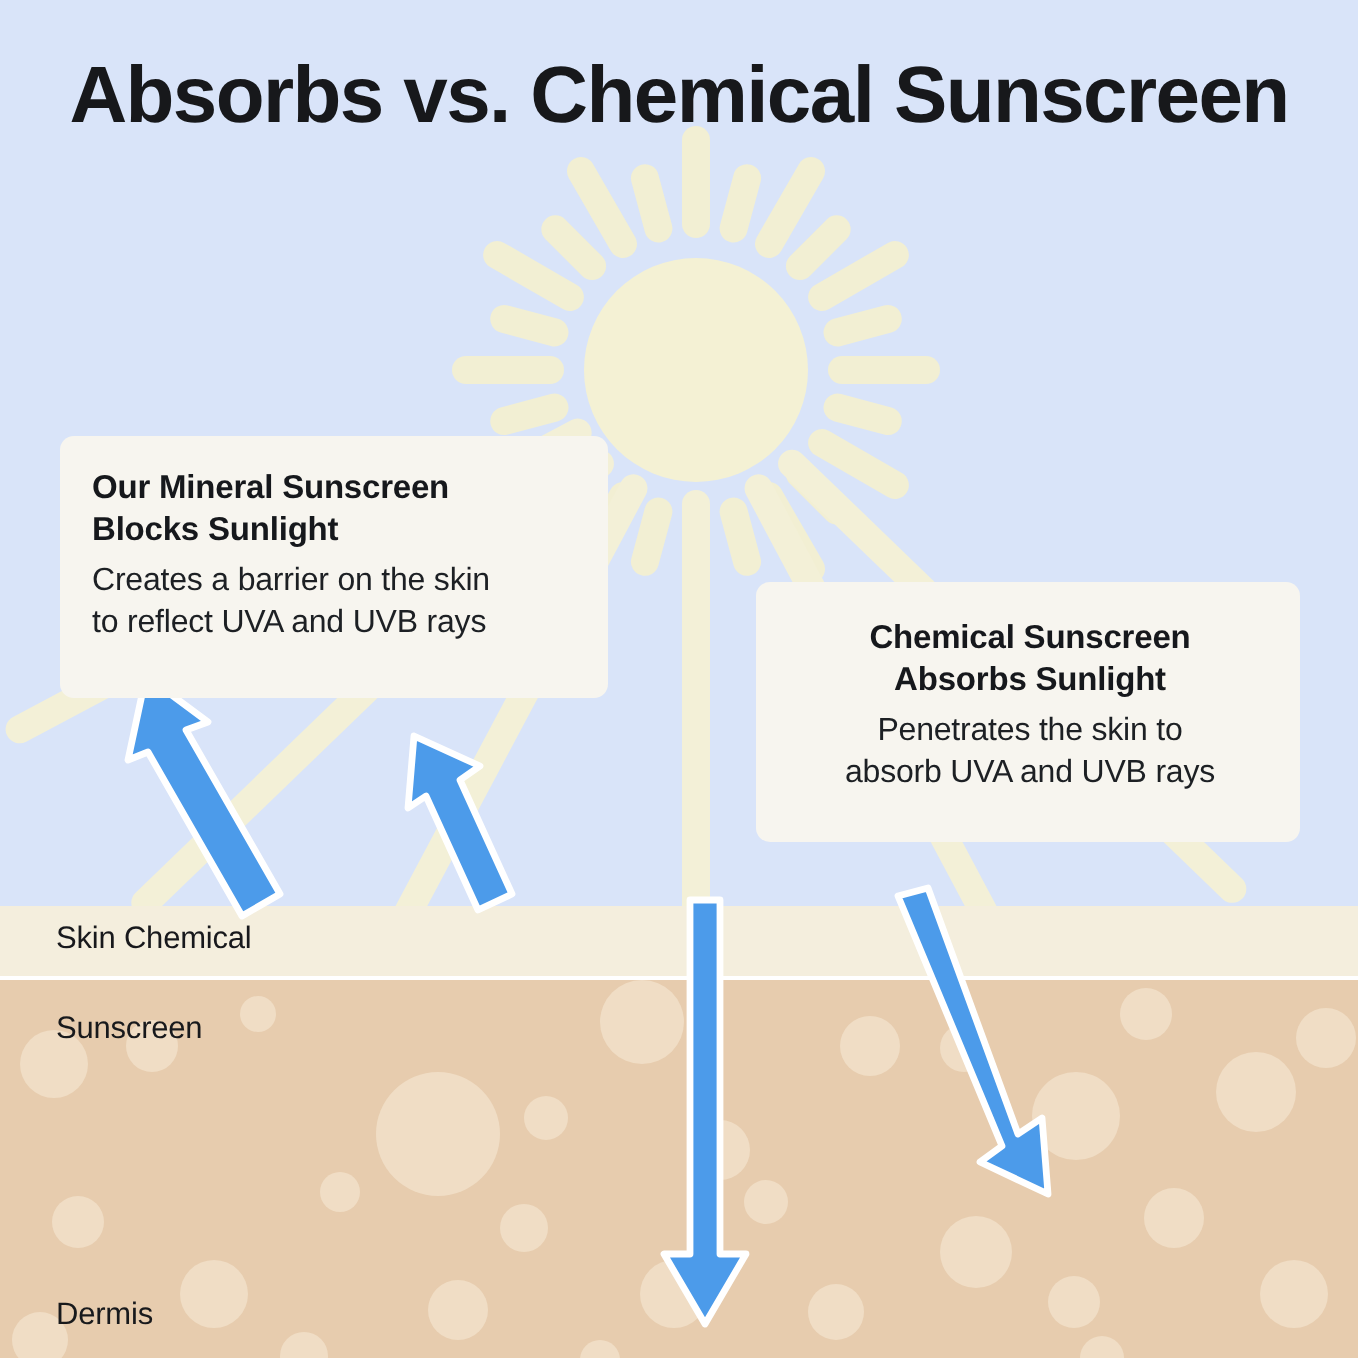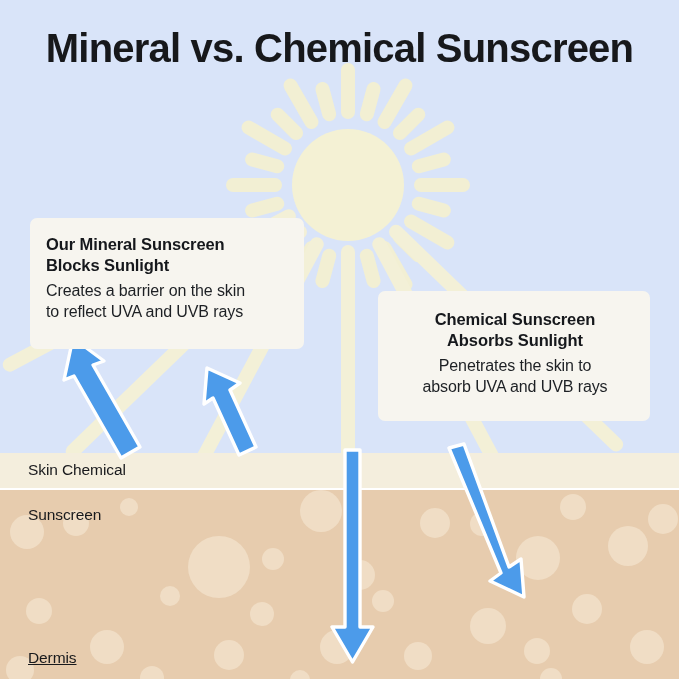--- a/index.html
+++ b/index.html
@@ -130,21 +130,21 @@
   .layer-label {
     position: absolute;
     color: #18191c;
     font-size: 15.5px;
     font-weight: 400;
     letter-spacing: -0.1px;
     white-space: nowrap;
   }
   .label-skin    { left: 28px; top: 461px; }
   .label-epiderm { left: 28px; top: 506px; }
-  .label-dermis  { left: 28px; top: 649px; text-decoration: underline; }
+  .label-dermis  { left: 28px; top: 649px; }
 </style>
 </head>
 <body>
 
 <div id="infographic">
 
   <div class="sky"></div>
 
   <div class="sun-layer">
     <div id="ray-container">
@@ -230,21 +230,21 @@
     </g>
 
     <g>
       <path d="M 345 450 L 360 450 L 360 627 L 373 627 L 352.5 662 L 332 627 L 345 627 Z" fill="#4c9bea" stroke="#ffffff" stroke-width="3.4" stroke-linejoin="round"></path>
     </g>
     <g>
       <path d="M 449 448 L 464 444 L 509 567 L 521 559 L 524 597 L 490 581 L 501 573 Z" fill="#4c9bea" stroke="#ffffff" stroke-width="3.4" stroke-linejoin="round"></path>
     </g>
   </svg>
 
-  <h1 class="headline">Mineral vs. Chemical Sunscreen</h1>
+  <h1 class="headline">Absorbs vs. Chemical Sunscreen</h1>
 
   <div class="card card-left">
     <p class="card-title">
       <span>Our Mineral Sunscreen</span><br>
       <span>Blocks Sunlight</span>
     </p>
     <p class="card-body">
       <span>Creates a barrier on the skin</span><br>
       <span>to reflect UVA and UVB rays</span>
     </p>

